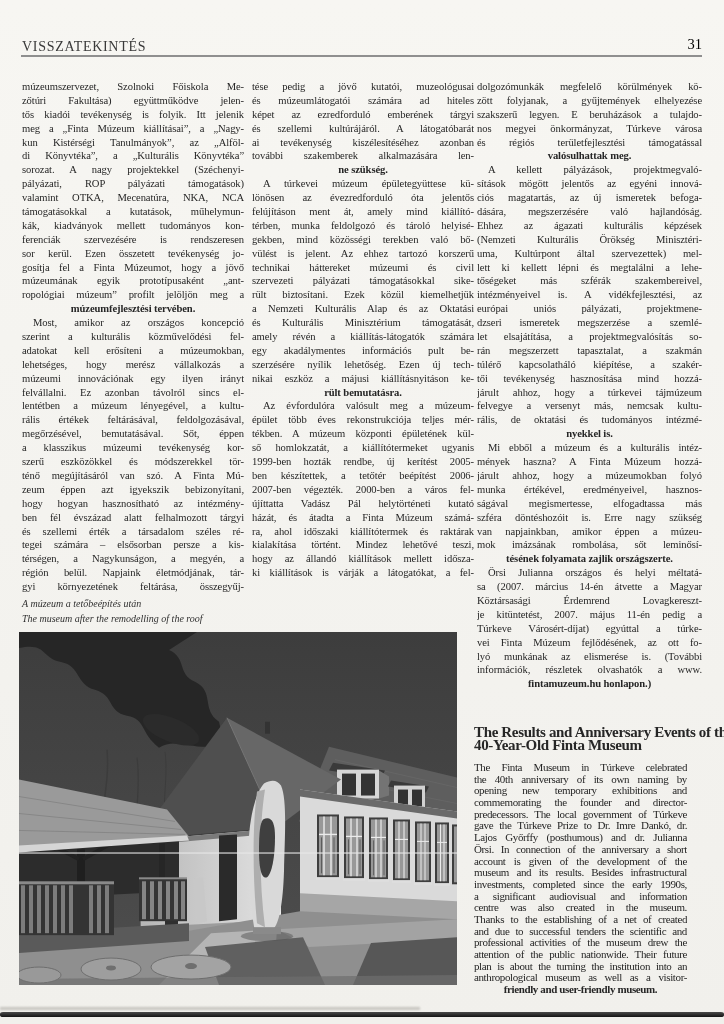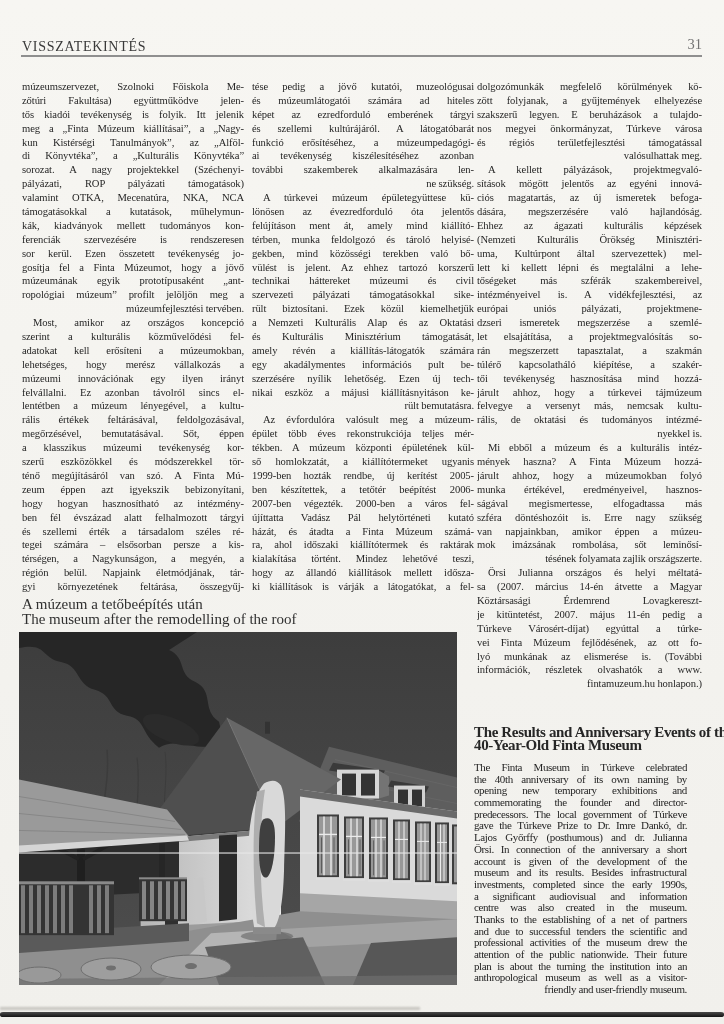--- a/index.html
+++ b/index.html
@@ -3,30 +3,30 @@
 <meta charset="utf-8">
 <style>
   html,body{margin:0;padding:0;}
   body{
     width:724px;height:1024px;position:relative;
     background:linear-gradient(#f7f6f2,#f1f0ec);
     font-family:"Liberation Serif", serif;color:#262626;overflow:hidden;
   }
   .abs{position:absolute;}
   #header-title{left:22px;top:39px;font-size:14px;letter-spacing:.7px;color:#3a3a3a;}
-  #page-number{left:640px;top:36px;width:62px;text-align:right;font-size:14.5px;color:#737373;}
+  #page-number{left:640px;top:36px;width:62px;text-align:right;font-size:14.5px;color:#000000;}
   #header-rule{left:21px;top:55px;width:681px;height:2px;background:#8f8f8f;}
   .col{top:80px;font-size:10.6px;line-height:13.9px;letter-spacing:-0.1px;}
   #col1{left:22px;width:222px;}
   #col2{left:252px;width:222px;}
   #col3{left:477px;width:225px;}
   .ln{height:13.9px;overflow:hidden;text-align:justify;text-align-last:justify;}
   .ln.indent{text-indent:11px;}
-  .ln.end{text-align:right;text-align-last:auto;}
-  #photo-caption{left:22px;top:597px;font-size:15px;line-height:14.5px;color:#303030;}
+  .ln.end{text-align:center;text-align-last:auto;font-weight:bold;}
+  #photo-caption{left:22px;top:597px;font-style:italic;font-size:10px;line-height:14.5px;color:#303030;}
   #museum-photo{left:19px;top:632px;width:438px;height:353px;display:block;}
   #english-block{left:474px;top:726px;width:213px;}
   .eng-title-line{font-weight:bold;font-size:15px;line-height:13px;letter-spacing:-0.35px;white-space:nowrap;}
   #english-text{margin-top:10px;}
   #english-text .ln{height:11.7px;line-height:11.7px;font-size:11px;letter-spacing:-0.38px;}
   #bottom-scan-smear{left:0px;top:1007px;width:420px;height:3px;background:#b5b3ae;filter:blur(1px);opacity:.7;}
   #bottom-scan-edge{left:0px;top:1012px;width:724px;height:5px;background:linear-gradient(#4a4a4a,#141414);border-radius:3px/2px;}
 </style>
 </head>
 <body>
@@ -72,21 +72,20 @@
     <div class="ln">tegei számára – elsősorban persze a kis-</div>
     <div class="ln">térségen, a Nagykunságon, a megyén, a</div>
     <div class="ln">régión belül. Napjaink életmódjának, tár-</div>
     <div class="ln">gyi környezetének feltárása, összegyűj-</div>
   </div>
 <div class="abs col" id="col2">
     <div class="ln">tése pedig a jövő kutatói, muzeológusai</div>
     <div class="ln">és múzeumlátogatói számára ad hiteles</div>
     <div class="ln">képet az ezredforduló emberének tárgyi</div>
     <div class="ln">és szellemi kultúrájáról. A látogatóbarát</div>
-    <div class="ln">funkció erősítéséhez, a múzeumpedagógi-</div>
     <div class="ln">ai tevékenység kiszélesítéséhez azonban</div>
     <div class="ln">további szakemberek alkalmazására len-</div>
     <div class="ln end">ne szükség.</div>
     <div class="ln indent">A túrkevei múzeum épületegyüttese kü-</div>
     <div class="ln">lönösen az évezredforduló óta jelentős</div>
     <div class="ln">felújításon ment át, amely mind kiállító-</div>
     <div class="ln">térben, munka feldolgozó és tároló helyisé-</div>
     <div class="ln">gekben, mind közösségi terekben való bő-</div>
     <div class="ln">vülést is jelent. Az ehhez tartozó korszerű</div>
     <div class="ln">technikai háttereket múzeumi és civil</div>
@@ -370,21 +369,21 @@
       <div class="ln">commemorating the founder and director-</div>
       <div class="ln">predecessors. The local government of Túrkeve</div>
       <div class="ln">gave the Túrkeve Prize to Dr. Imre Dankó, dr.</div>
       <div class="ln">Lajos Győrffy (posthumous) and dr. Julianna</div>
       <div class="ln">Örsi. In connection of the anniversary a short</div>
       <div class="ln">account is given of the development of the</div>
       <div class="ln">museum and its results. Besides infrastructural</div>
       <div class="ln">investments, completed since the early 1990s,</div>
       <div class="ln">a significant audiovisual and information</div>
       <div class="ln">centre was also created in the museum.</div>
-      <div class="ln">Thanks to the establishing of a net of partners</div>
+      <div class="ln">Thanks to the establishing of a net of created</div>
       <div class="ln">and due to successful tenders the scientific and</div>
       <div class="ln">professional activities of the museum drew the</div>
       <div class="ln">attention of the public nationwide. Their future</div>
       <div class="ln">plan is about the turning the institution into an</div>
       <div class="ln">anthropological museum as well as a visitor-</div>
       <div class="ln end">friendly and user-friendly museum.</div>
     </div>
 </div>
 
 <div class="abs" id="bottom-scan-smear"></div>

